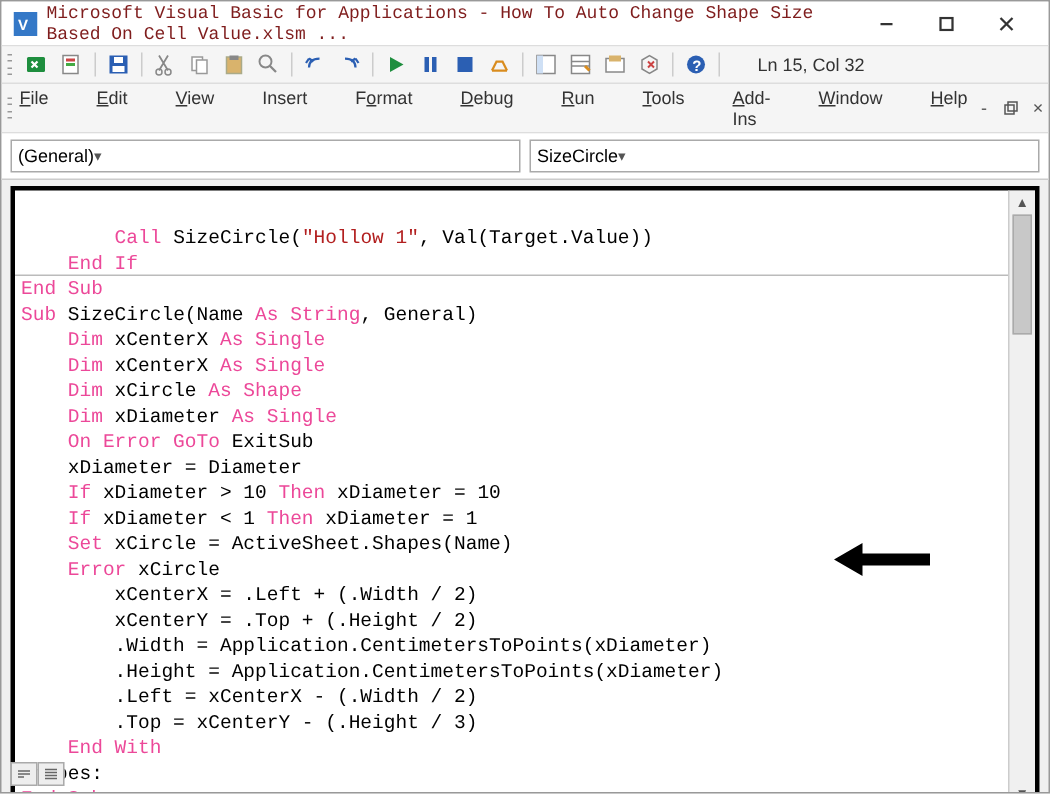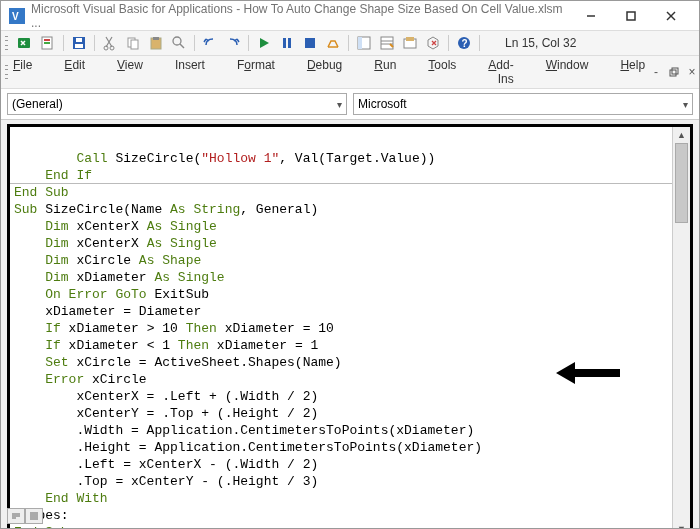--- a/index.html
+++ b/index.html
@@ -1,38 +1,38 @@
 <!DOCTYPE html>
 <html><head>
 <meta charset="utf-8">
 <style>
   * { margin: 0; padding: 0; box-sizing: border-box; }
   body { font-family: "Segoe UI", Tahoma, sans-serif; font-size: 12px; background: #f0f0f0; width: 700px; height: 529px; overflow: hidden; border: 1px solid #999; position: relative; }
   .titlebar { height: 30px; background: #fff; display: flex; align-items: center; padding: 0 8px; border-bottom: 1px solid #ddd; }
   .titlebar .icon { width: 16px; height: 16px; margin-right: 6px; }
-  .titlebar .title { flex: 1; color: #737373; font-size: 12px; }
+  .titlebar .title { flex: 1; color: #7f1d1d; font-size: 12px; font-family: Liberation Mono, monospace; }
   .winbtn { width: 40px; height: 28px; display: flex; align-items: center; justify-content: center; color: #333; }
   .toolbar1, .toolbar2 { background: #f5f5f5; border-bottom: 1px solid #ddd; display: flex; align-items: center; padding: 2px 4px; min-height: 24px; gap: 3px; }
   .tbtn { width: 20px; height: 20px; display: flex; align-items: center; justify-content: center; cursor: pointer; }
   .tsep { width: 1px; height: 16px; background: #ccc; margin: 0 2px; }
   .tgrip { width: 5px; height: 18px; display:flex;flex-direction:column;justify-content:space-around; margin-right:2px;}
   .tgrip i{width:3px;height:1px;background:#999;display:block;}
   .status-pos { margin-left: 20px; color: #333; }
   .rightwin { margin-left: auto; display: flex; gap: 2px; }
   .rightwin div { width: 16px; height:16px; display:flex;align-items:center;justify-content:center; color:#555;}
-  .menubar { display: flex; gap: 32px; text-align: right; }
+  .menubar { display: flex; gap: 32px; }
   .menuitem { color: #333; cursor: pointer; }
   .menuitem u { text-decoration: underline; }
   .dropdownrow { display: flex; padding: 4px 6px; gap: 6px; background:#fff; border-bottom:1px solid #ccc;}
-  .dd { flex:1; display:flex; align-items:center; border:1px solid #aaa; background:#fff; height:22px; padding:0 4px; font-size:12px; justify-content:space-between;}
+  .dd { flex:1; display:flex; align-items:center; border:1px solid #aaa; background:#fff; height:22px; padding:0 4px; font-size:12px; justify-content:flex-start;}
   .dd span.arrow { color:#555; font-size:10px;}
   .codearea-wrap { position:relative; padding: 4px 6px; }
   .codebox { border: 3px solid #000; background:#fff; height: 416px; overflow:hidden; position:relative; display:flex; }
   .code-content { flex:1; padding: 6px 4px; font-family: Consolas, "Courier New", monospace; font-size: 13px; line-height: 17px; white-space: pre; color:#000; position:relative;}
-  .kw { color: #4d7c0f; }
+  .kw { color: #ec4899; }
   .str { color: #b21f1f; }
   .vscroll { width:18px; background:#f0f0f0; border-left:1px solid #ccc; position:relative;}
   .vscroll .up,.vscroll .down{height:16px;display:flex;align-items:center;justify-content:center;font-size:9px;color:#555;}
   .vscroll .thumb{position:absolute;top:16px;left:2px;right:2px;height:80px;background:#c8c8c8;border:1px solid #aaa;}
   .arrow-annot { position:absolute; right: 78px; top: 240px; }
   .arrow-annot svg { display:block; }
   .bottom-sel { position:absolute; bottom:4px; left:6px; display:flex; }
   .bottom-sel div{width:18px;height:16px;border:1px solid #aaa;background:#eee;display:flex;align-items:center;justify-content:center;font-size:9px;}
   .divider-hline { position:absolute; left:0;right:0; border-top:1px solid #bbb; }
 </style>
@@ -222,21 +222,21 @@
     <div>×</div>
   </div>
 </div>
 
 <div class="dropdownrow">
   <div class="dd">
     <span>(General)</span>
     <span class="arrow">▾</span>
   </div>
   <div class="dd">
-    <span>Microsoft</span>
+    <span>SizeCircle</span>
     <span class="arrow">▾</span>
   </div>
 </div>
 
 <div class="codearea-wrap">
   <div class="codebox">
     <div class="code-content">
 <span class="kw">        Call</span><span> SizeCircle(</span><span class="str">"Hollow 1"</span><span>, Val(Target.Value))</span>
 <span class="kw">    End If</span>
 <span class="kw">End Sub</span>

